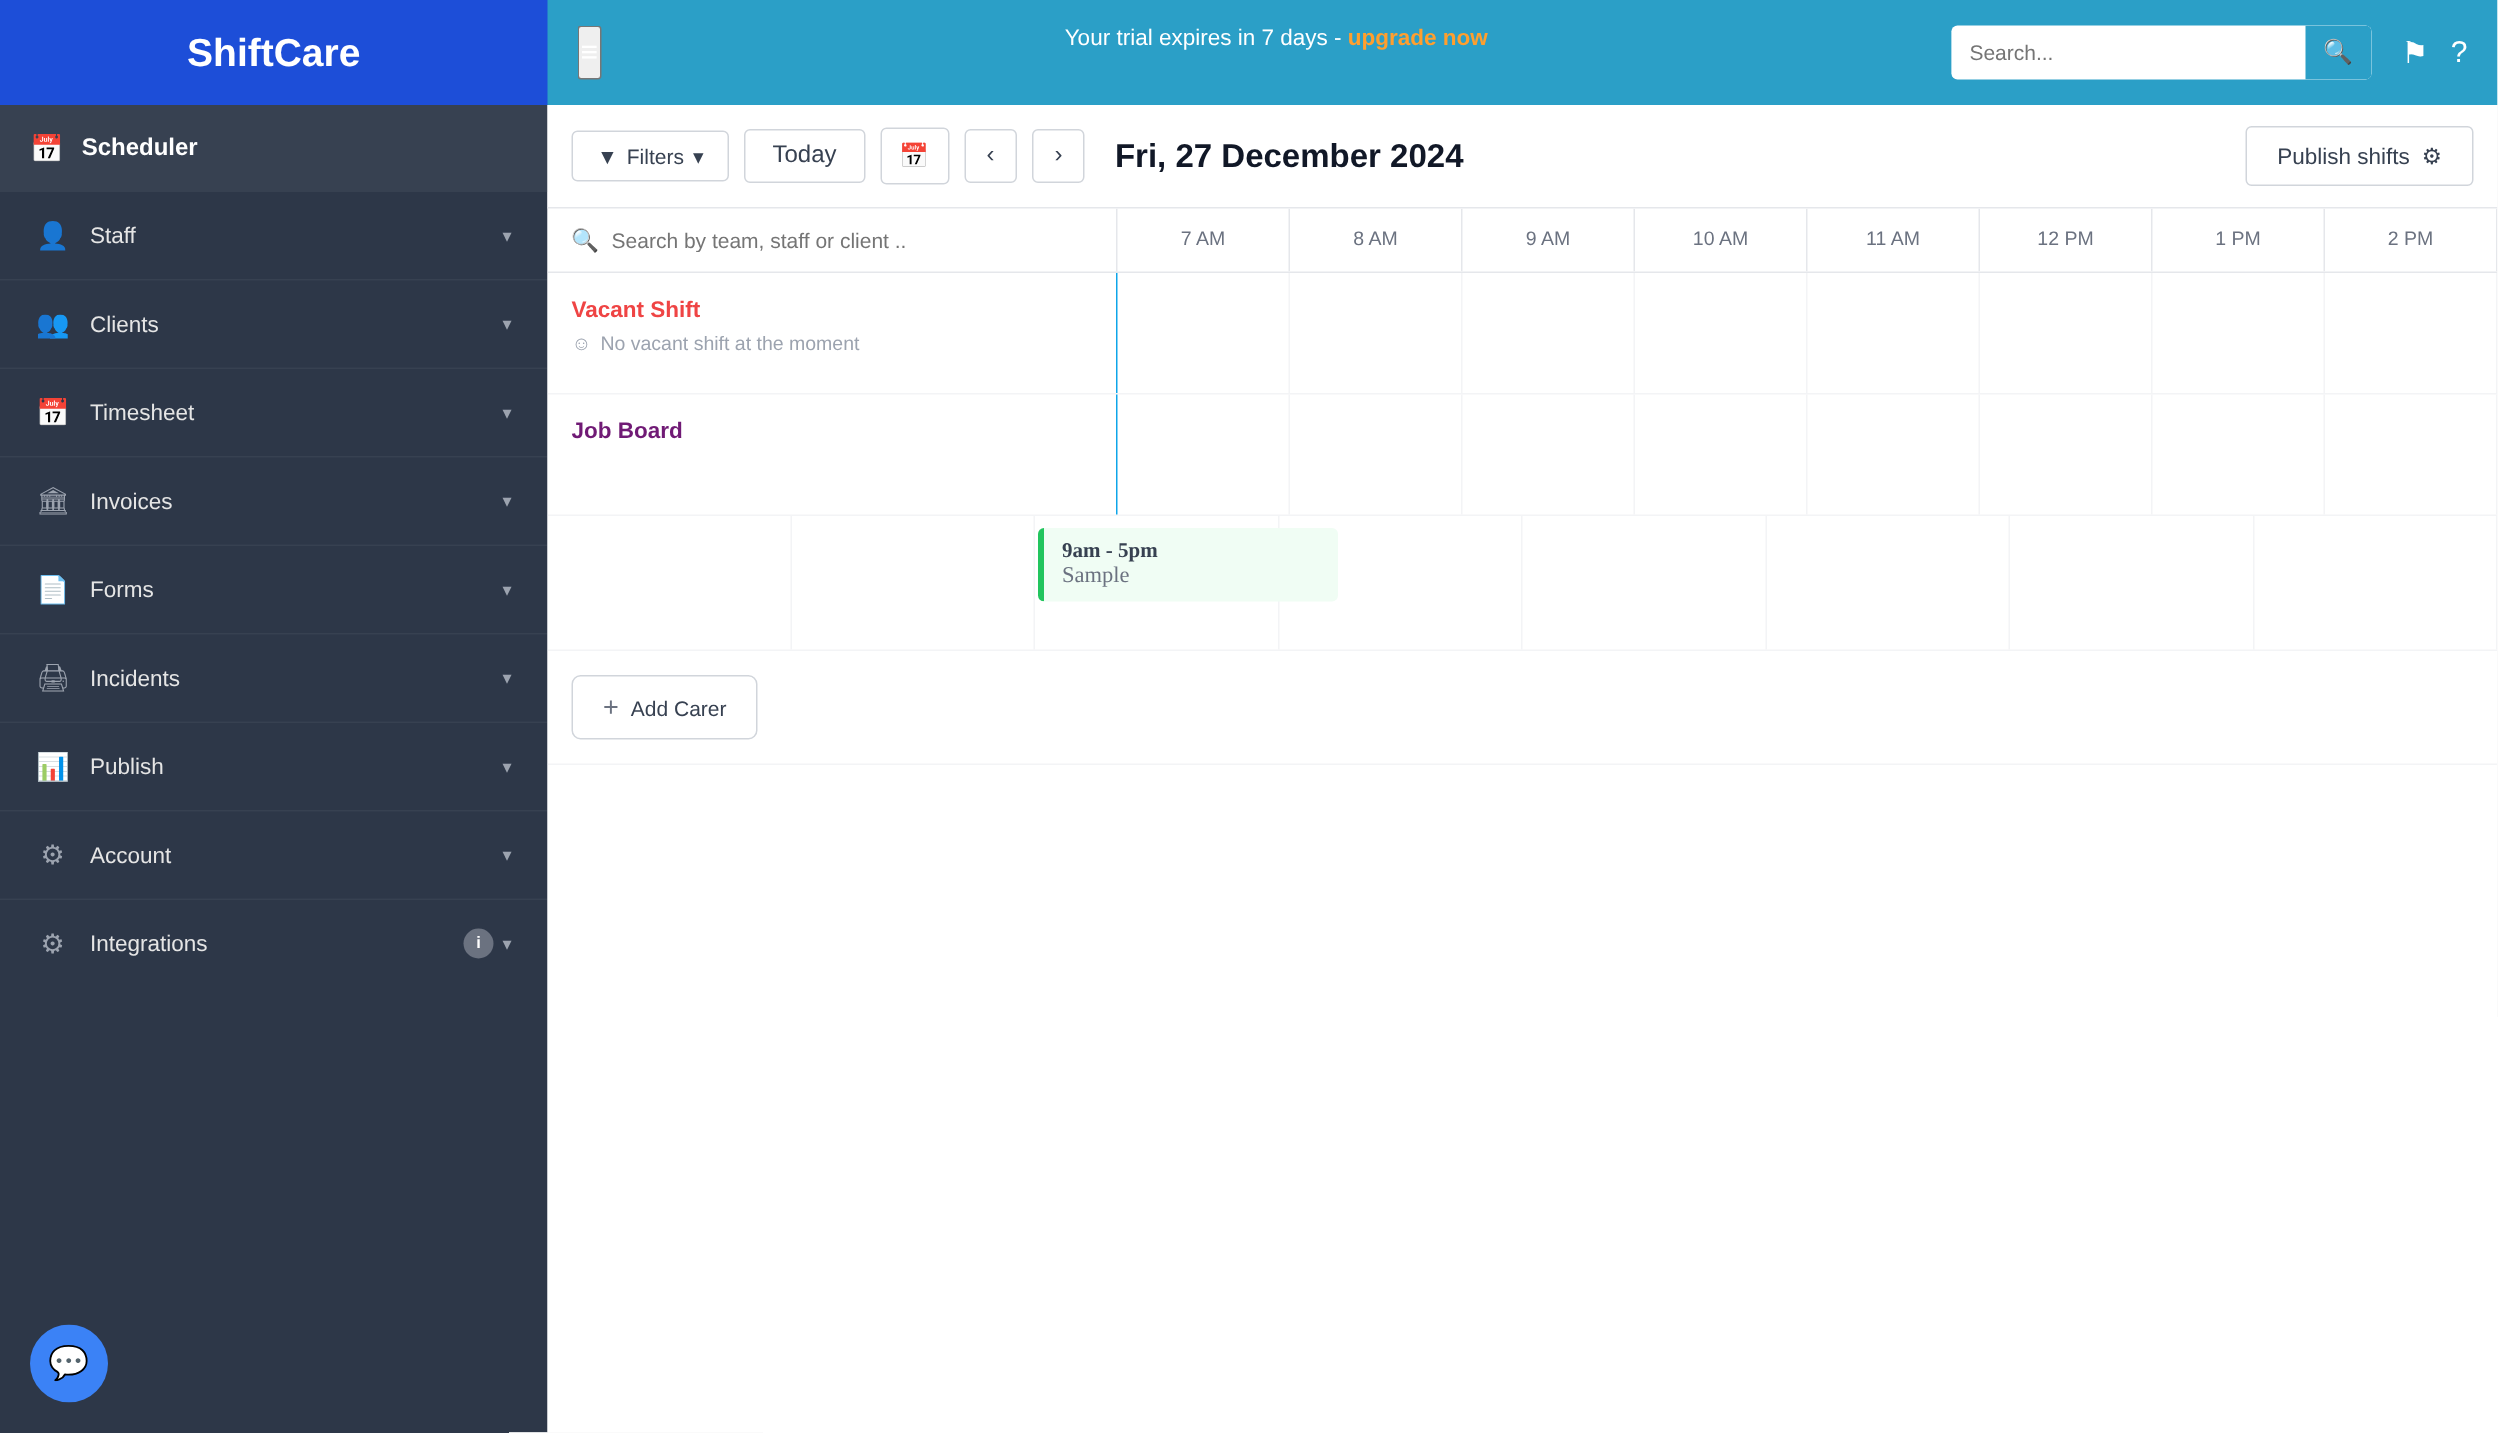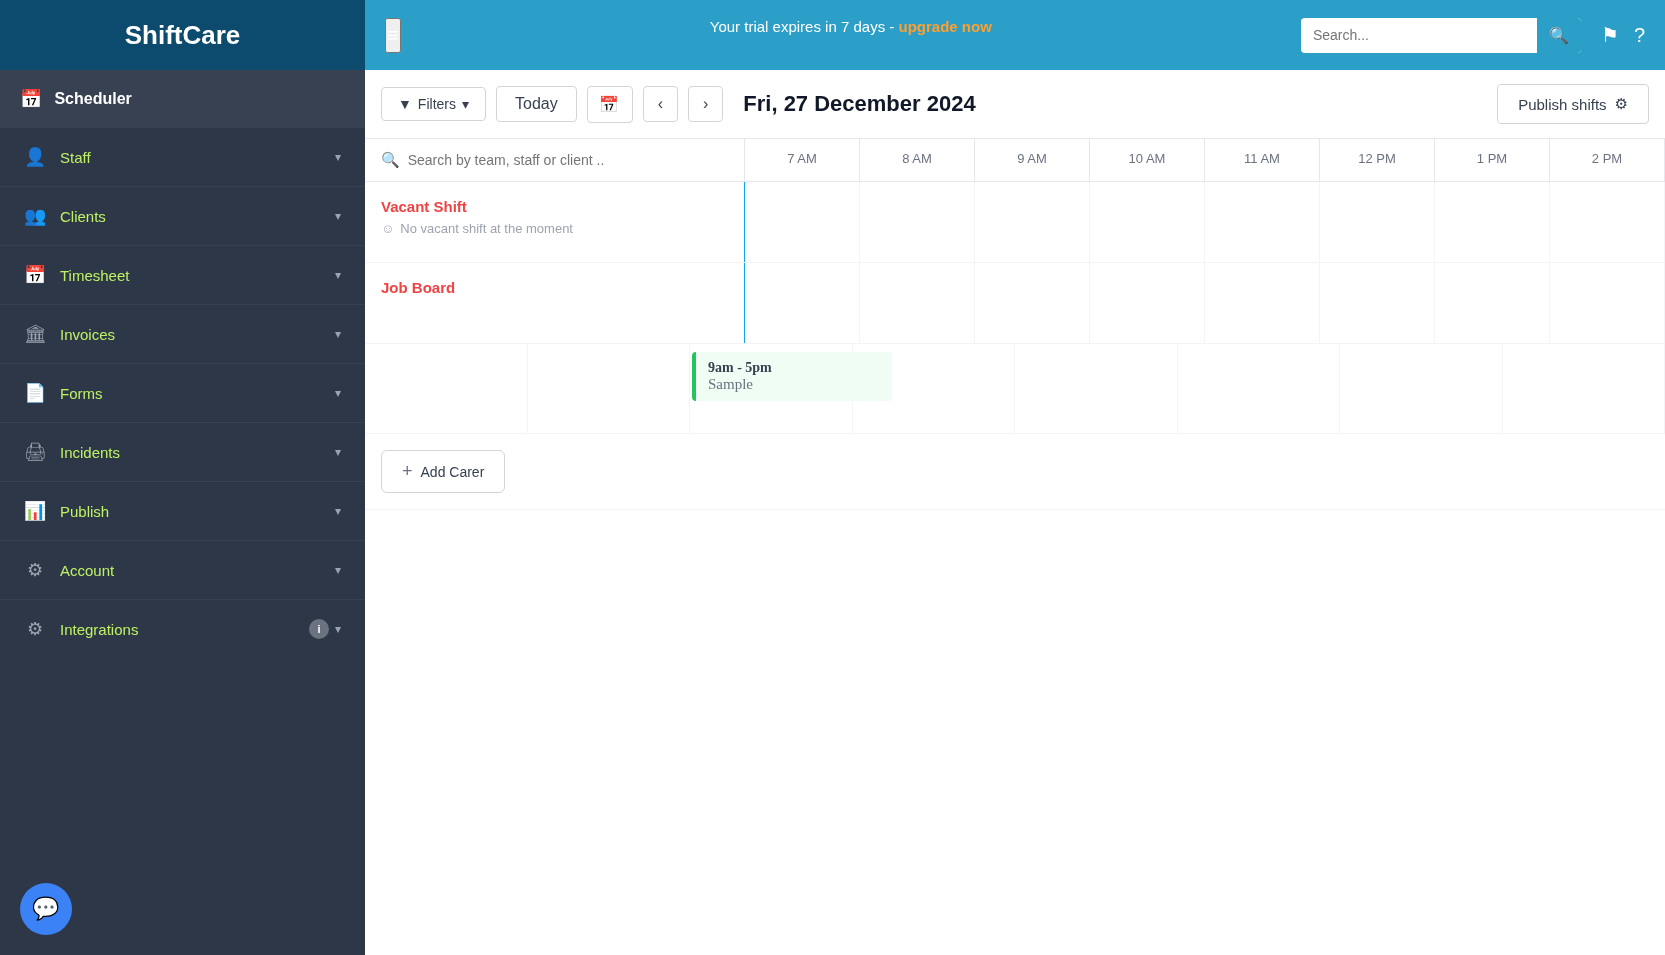--- a/index.html
+++ b/index.html
@@ -9,21 +9,21 @@
     .top-header {
       height: 70px;
       background: #2b9fc7;
       display: flex;
       align-items: center;
       flex-shrink: 0;
     }
     .sidebar-logo {
       width: 365px;
       height: 70px;
-      background: #0c4a6e;
+      background: #1d4ed8;
       display: flex;
       align-items: center;
       justify-content: center;
       flex-shrink: 0;
     }
     .logo-text {
       color: white;
       font-size: 26px;
       font-weight: 700;
     }
@@ -132,21 +132,21 @@
       align-items: center;
       gap: 14px;
     }
     .sidebar-item-icon {
       color: #9ca3af;
       font-size: 18px;
       width: 22px;
       text-align: center;
     }
     .sidebar-item-label {
-      color: #bef264;
+      color: #e5e5e5;
       font-size: 15px;
     }
     .chevron-down {
       color: #9ca3af;
       font-size: 12px;
     }
     .chat-bubble {
       position: fixed;
       bottom: 20px;
       left: 20px;
@@ -313,21 +313,21 @@
       margin-bottom: 6px;
     }
     .no-vacant {
       display: flex;
       align-items: center;
       gap: 6px;
       color: #9ca3af;
       font-size: 13px;
     }
     .job-board-title {
-      color: #ef4444;
+      color: #701a75;
       font-size: 15px;
       font-weight: 600;
     }
     .staff-name {
       color: #1f2937;
       font-size: 15px;
       font-weight: 600;
       margin-bottom: 4px;
     }
     .staff-hours {

